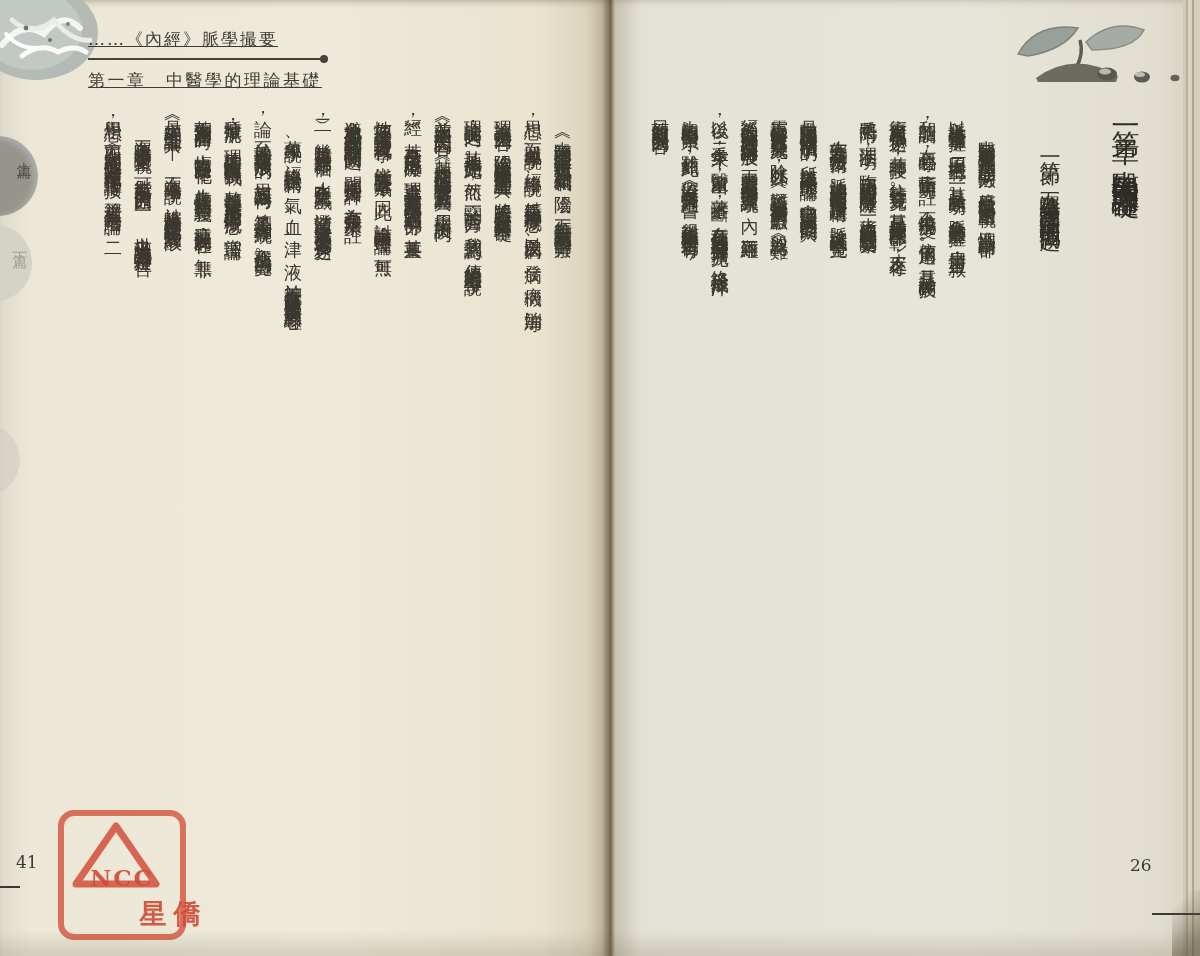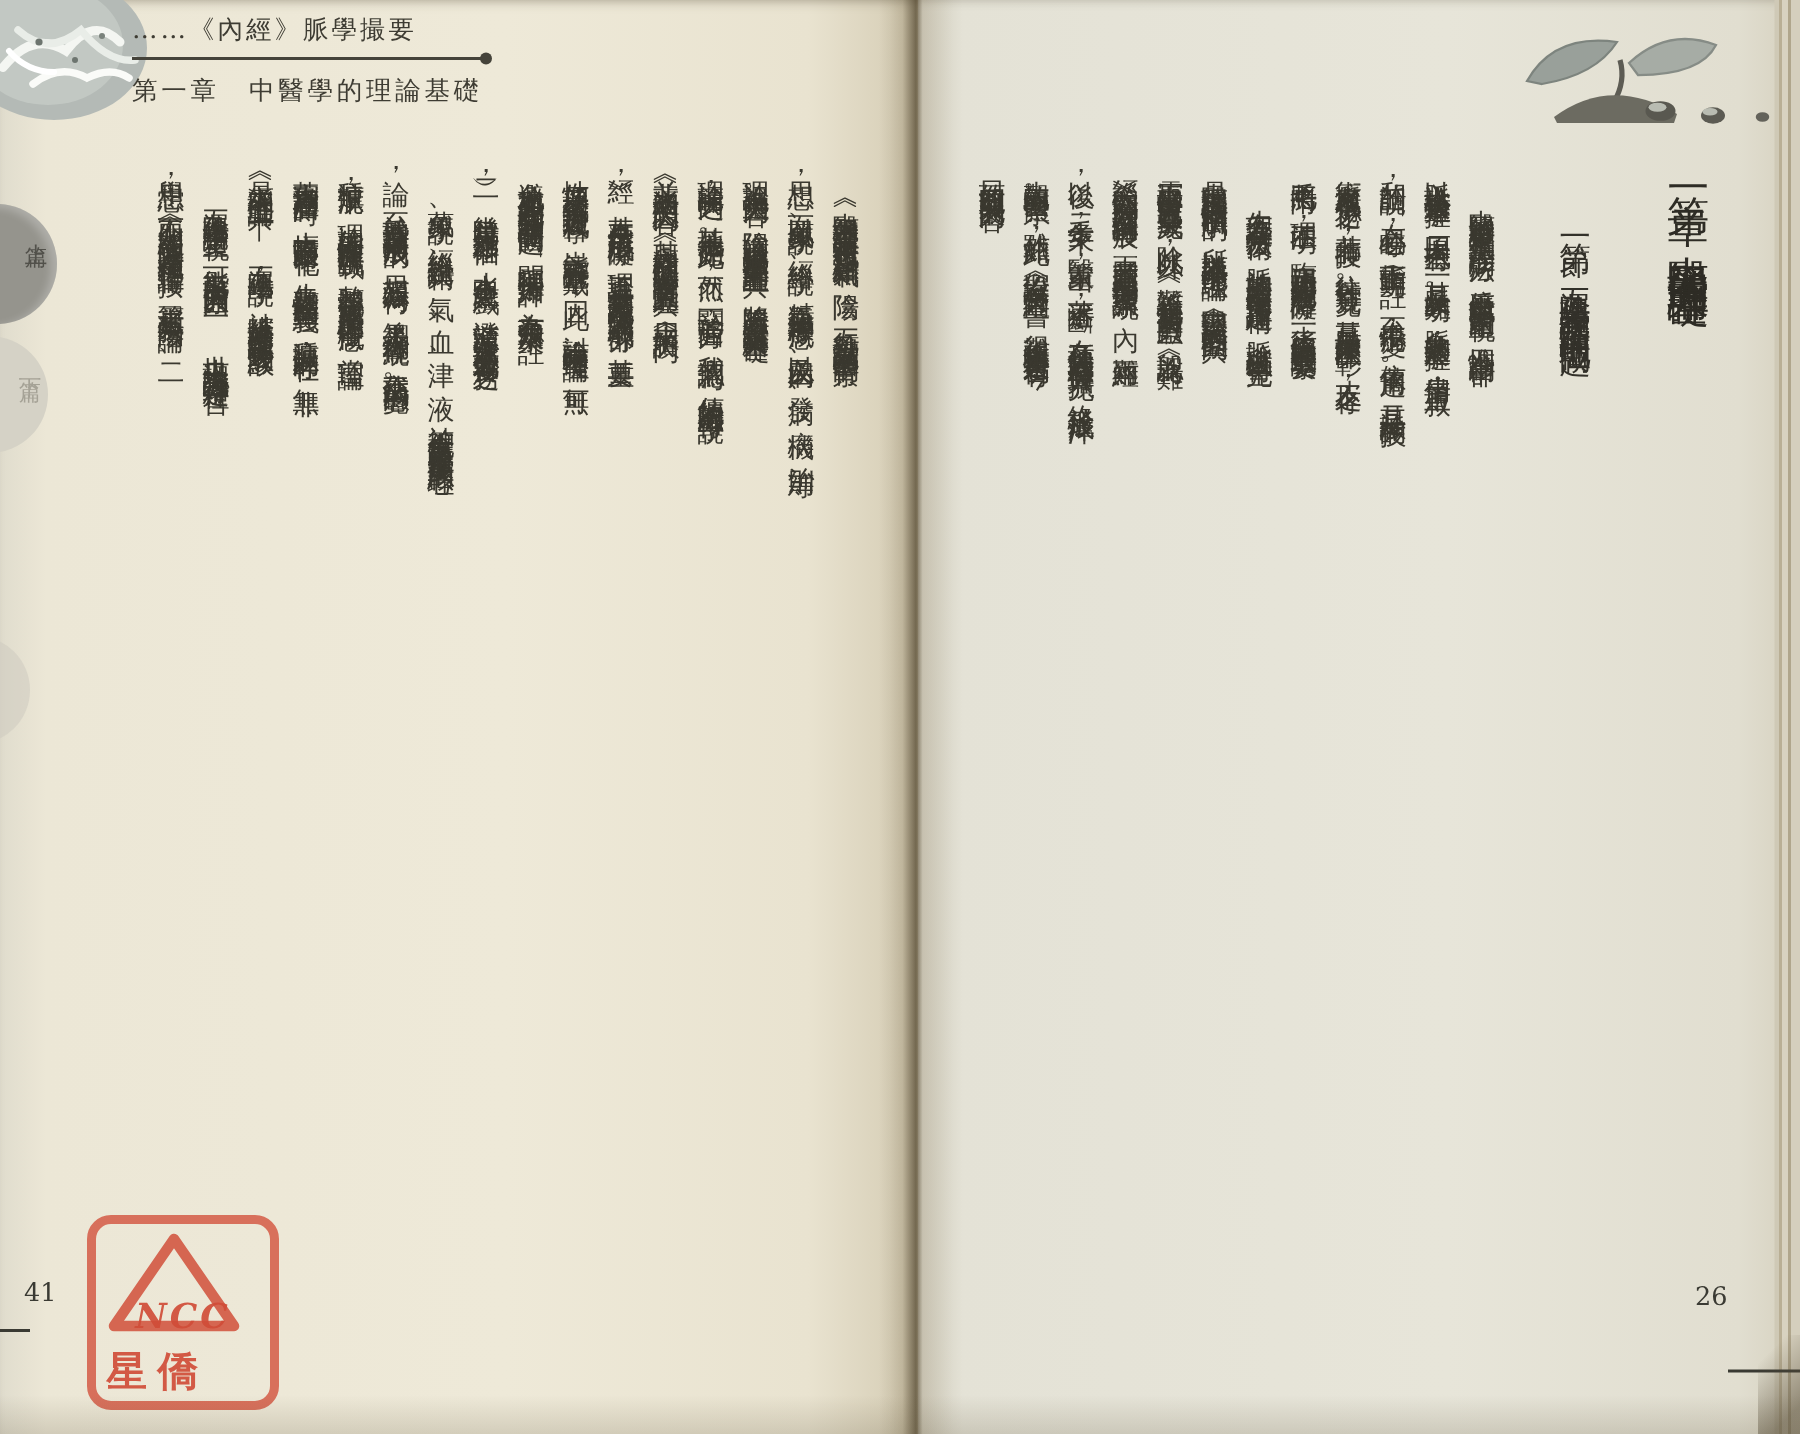--- a/index.html
+++ b/index.html
@@ -29,21 +29,21 @@
   }
   .corner-dark{
     position:absolute;left:1172px;top:890px;width:28px;height:66px;
     background:linear-gradient(135deg,rgba(90,80,60,0) 20%,rgba(90,80,60,.55) 80%);
   }
   .bottom-shade{
     position:absolute;left:0;top:930px;width:1200px;height:26px;pointer-events:none;
     background:linear-gradient(180deg,rgba(90,80,55,0) 0,rgba(90,80,55,.18) 100%);
   }
   
-  .lp-header{position:absolute;left:88px;top:8px;color:#3e3c33;}
+  .lp-header{position:absolute;left:88px;top:28px;color:#3e3c33;text-decoration:underline;}
   .lp-running{font-size:17px;letter-spacing:2px;white-space:nowrap;}
   .lp-rule{position:relative;margin-top:7px;width:236px;height:2px;background:#45433a;}
   .lp-rule::after{content:"";position:absolute;right:-4px;top:-3px;width:8px;height:8px;border-radius:50%;background:#45433a;}
   .lp-chapline{margin-top:9px;font-size:17px;letter-spacing:2.5px;white-space:nowrap;}
   
   .vbody{
     position:absolute;top:106px;height:798px;
     writing-mode:vertical-rl;
     font-size:18px;letter-spacing:1.8px;line-height:29.7px;
     color:#3a382f;text-align:left;
@@ -79,27 +79,28 @@
   .tab2-label{left:10px;top:240px;color:#a5a296;}
   
   .stamp{
     position:absolute;left:58px;top:810px;width:116px;height:118px;
     border:6px solid rgba(228,94,76,.82);border-radius:16px;
     mix-blend-mode:multiply;
   }
   .stamp svg{position:absolute;left:0;top:0;}
   .stamp-ncc{
     position:absolute;left:0;width:100%;top:48px;text-align:center;
-    font-style:italic;font-size:23px;font-weight:bold;color:rgba(225,85,66,.92);
+    font-size:23px;font-weight:bold;color:rgba(225,85,66,.92);
     letter-spacing:2px;font-family:"DejaVu Serif","Liberation Serif",serif;
   }
   .stamp-cn{
-    position:absolute;left:0;width:100%;bottom:2px;
+    position:absolute;left:0;width:100%;bottom:2px;text-align:center;
     font-size:27px;font-weight:bold;letter-spacing:7px;text-indent:7px;
     color:rgba(225,85,66,.92);
+    padding-left:48px;
   }
   
   .coral{position:absolute;left:-8px;top:-10px;}
   .sprout{position:absolute;left:1002px;top:14px;}
 </style>
 </head>
 <body>
 
 <div class="canvas">
 

